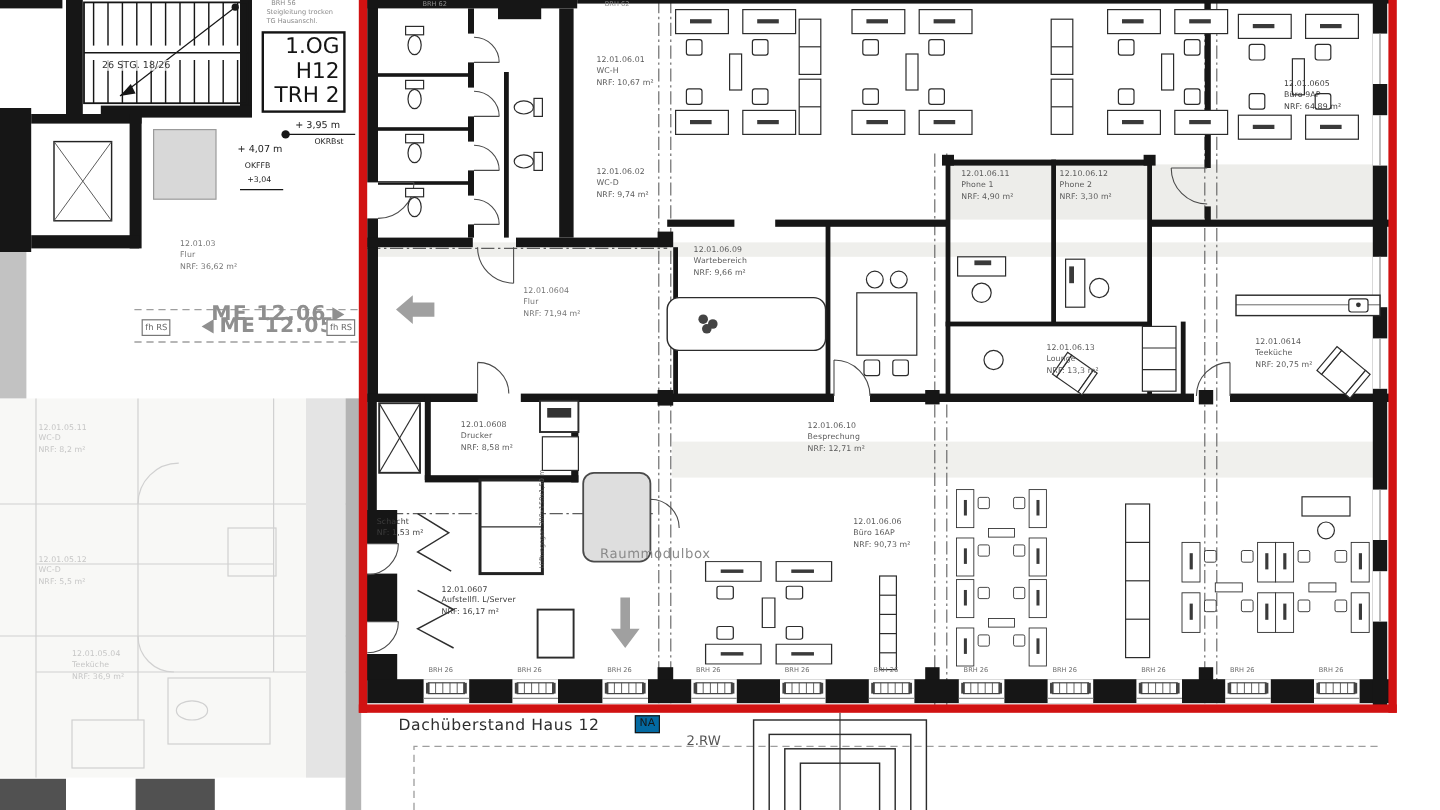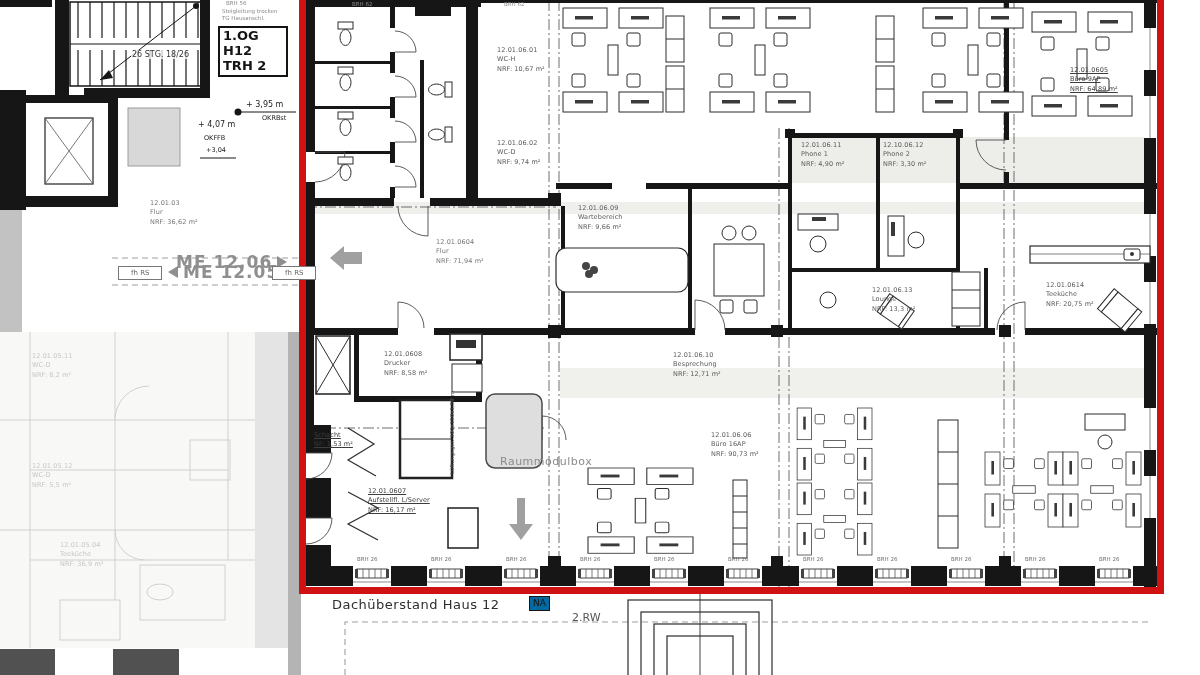--- a/index.html
+++ b/index.html
@@ -10,34 +10,34 @@
   .w{fill:#161616;}
   .d{fill:#fff;stroke:#2c2c2c;stroke-width:1;}
   .d15{fill:#fff;stroke:#2c2c2c;stroke-width:1.6;}
   .ln{stroke:#2c2c2c;stroke-width:1;fill:none;}
   .arc{stroke:#4a4a4a;stroke-width:.9;fill:none;}
   .grid{stroke:#5d5d5d;stroke-width:.9;fill:none;stroke-dasharray:11 3 2 3;}
   .dash{stroke:#9e9e9e;stroke-width:1.1;fill:none;stroke-dasharray:6 4;}
   .fadedl{stroke:#c9c9c9;stroke-width:1;fill:none;}
   
   .lbl{position:absolute;font-size:6.5px;line-height:1.45;color:#767676;white-space:nowrap;letter-spacing:.1px;}
-  .lbl.dark{color:#3c3c3c;text-decoration:underline;}
+  .lbl.dark{color:#3c3c3c;}
   .lbl.mid{color:#5a5a5a;}
   .lbl.faint{color:#c6c6c6;}
   .tb{position:absolute;left:218px;top:26px;width:60px;border:2px solid #141414;background:#fff;
-      color:#141414;font-size:13px;font-weight:bold;line-height:1.15;padding:1px 3px;}
+      color:#141414;font-size:18px;font-weight:normal;line-height:1.15;padding:1px 3px;text-align:right;}
   .tinytl{position:absolute;font-size:5.5px;color:#8a8a8a;line-height:1.3;white-space:nowrap;}
-  .stg{position:absolute;left:84px;top:50px;font-size:8px;color:#333;background:rgba(255,255,255,.75);padding:0 1px;white-space:nowrap;margin-left:47px;}
+  .stg{position:absolute;left:84px;top:50px;font-size:8px;color:#333;background:rgba(255,255,255,.75);padding:0 1px;white-space:nowrap;}
   .elev{position:absolute;font-size:8px;color:#222;white-space:nowrap;}
   .elev-s{position:absolute;font-size:6.5px;color:#222;white-space:nowrap;}
   .me{position:absolute;font-size:17px;color:#8f8f8f;font-weight:bold;letter-spacing:1px;display:flex;align-items:center;gap:5px;white-space:nowrap;}
   .tri{width:0;height:0;border-top:6px solid transparent;border-bottom:6px solid transparent;}
   .tri.r{border-left:10px solid #8f8f8f;}
   .tri.l{border-right:10px solid #8f8f8f;}
-  .fh{position:absolute;border:1px solid #777;background:#fff;color:#666;font-size:7px;padding:0 12px;height:12px;line-height:12px;white-space:nowrap;}
+  .fh{position:absolute;border:1px solid #777;background:#fff;color:#666;font-size:7px;padding:0 2px;height:12px;line-height:12px;white-space:nowrap;}
   .dach{position:absolute;left:332px;top:597px;font-size:13px;color:#2e2e2e;letter-spacing:.5px;white-space:nowrap;}
   .na{position:absolute;left:529px;top:596px;border:1.5px solid #161616;font-size:9px;color:#161616;padding:0 3px;line-height:13px;background:#0369a1;}
   .rw{position:absolute;left:572px;top:611px;font-size:11px;color:#555;}
   .rmb{position:absolute;left:500px;top:455px;font-size:11px;color:#8b8b8b;letter-spacing:.5px;}
   .lueft{position:absolute;left:449px;top:474px;font-size:5.5px;color:#555;transform:rotate(-90deg);transform-origin:0 0;white-space:nowrap;}
   .brhrow span{position:absolute;top:0;font-size:5.5px;color:#6e6e6e;white-space:nowrap;}
 </style>
 </head>
 <body>
 

